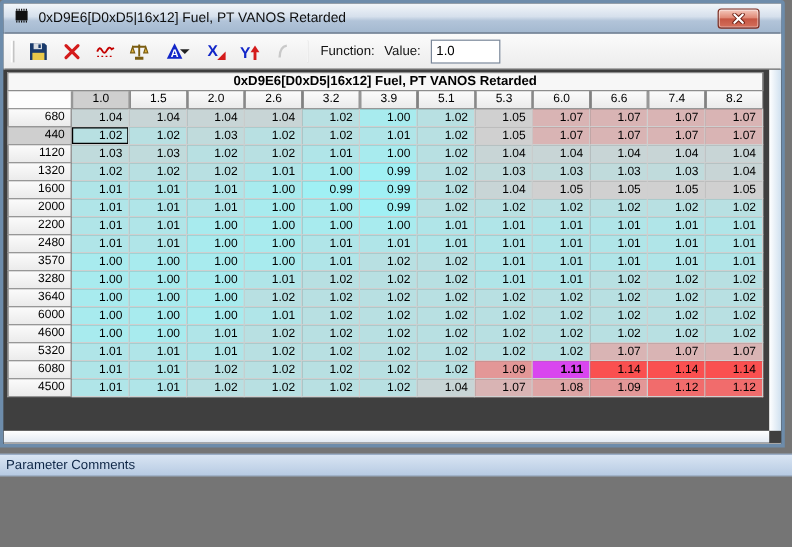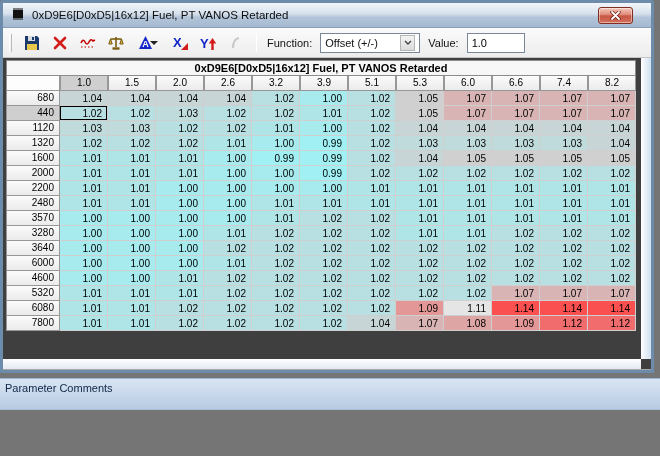--- a/index.html
+++ b/index.html
@@ -51,21 +51,21 @@
   .corner{background:#fdfdfd;}
   .colhdr{text-align:center;cursor:pointer;}
   .rowhdr{text-align:right;padding-right:5px;cursor:pointer;}
   .selhdr{background:#cfcfcf;}
   .cell{height:15px;line-height:15px;font-size:10px;color:#000;text-align:right;
     padding-right:5px;border-right:1px solid #cfcfcf;border-bottom:1px solid #cfcfcf;cursor:cell;}
   .selcell{box-shadow:inset 0 0 0 1px #000;}
 
   
   .comments{position:absolute;left:0;top:378px;width:660px;height:78px;}
-  .comments-header{height:32px;background:linear-gradient(#d9e5f3,#b7cbe3);
+  .comments-header{height:19px;background:linear-gradient(#d9e5f3,#b7cbe3);
     border-top:1px solid #9fb6d4;border-bottom:1px solid #a9bdd8;
     font-size:11px;padding:3px 5px 0 5px;color:#0e2646;}
   .comments-body{height:59px;background:#fdfdfd;font-size:11px;line-height:13.5px;
     padding:2px 5px;color:#000;white-space:pre-line;}
 </style>
 </head>
 <body>
 
 <div class="window">
 
@@ -147,28 +147,20 @@
 
     <span class="tbtn">
       <svg width="10" height="13" viewBox="0 0 10 13">
         <path d="M2 12 Q2 3 8 2" stroke="#c9c9c9" stroke-width="2" fill="none"></path>
       </svg>
     </span>
 
     <span class="tsep"></span>
 
     <span>Function:</span>
-    <span class="combo">
-      <span>Offset (+/-)</span>
-      <span class="combo-arrow-box">
-        <svg width="8" height="5" viewBox="0 0 8 5">
-          <path d="M1 1 L4 4 L7 1" stroke="#444" stroke-width="1.4" fill="none"></path>
-        </svg>
-      </span>
-    </span>
 
     <span>Value:</span>
     <input class="val-input" value="1.0" style="">
   </div>
 
   <div class="client">
     <div class="map">
       <div class="map-title">0xD9E6[D0xD5|16x12] Fuel, PT VANOS Retarded</div>
       <div class="grid">
           <div class="hdr corner"></div>
@@ -368,25 +360,25 @@
           <div class="cell" style="background: rgb(217, 180, 180);">1.07</div>
           <div class="hdr rowhdr">6080</div>
           <div class="cell" style="background: rgb(176, 229, 232);">1.01</div>
           <div class="cell" style="background: rgb(176, 229, 232);">1.01</div>
           <div class="cell" style="background: rgb(184, 224, 226);">1.02</div>
           <div class="cell" style="background: rgb(184, 224, 226);">1.02</div>
           <div class="cell" style="background: rgb(184, 224, 226);">1.02</div>
           <div class="cell" style="background: rgb(184, 224, 226);">1.02</div>
           <div class="cell" style="background: rgb(184, 224, 226);">1.02</div>
           <div class="cell" style="background: rgb(227, 151, 151);">1.09</div>
-          <div class="cell" style="background: #e5e5e5;">1.11</div>
+          <div class="cell" style="background: #d946ef; font-weight: bold;">1.11</div>
           <div class="cell" style="background: rgb(250, 80, 80);">1.14</div>
           <div class="cell" style="background: rgb(250, 80, 80);">1.14</div>
           <div class="cell" style="background: rgb(250, 80, 80);">1.14</div>
-          <div class="hdr rowhdr">7800</div>
+          <div class="hdr rowhdr">4500</div>
           <div class="cell" style="background: rgb(176, 229, 232);">1.01</div>
           <div class="cell" style="background: rgb(176, 229, 232);">1.01</div>
           <div class="cell" style="background: rgb(184, 224, 226);">1.02</div>
           <div class="cell" style="background: rgb(184, 224, 226);">1.02</div>
           <div class="cell" style="background: rgb(184, 224, 226);">1.02</div>
           <div class="cell" style="background: rgb(184, 224, 226);">1.02</div>
           <div class="cell" style="background: rgb(200, 213, 214);">1.04</div>
           <div class="cell" style="background: rgb(217, 180, 180);">1.07</div>
           <div class="cell" style="background: rgb(222, 165, 165);">1.08</div>
           <div class="cell" style="background: rgb(227, 151, 151);">1.09</div>

